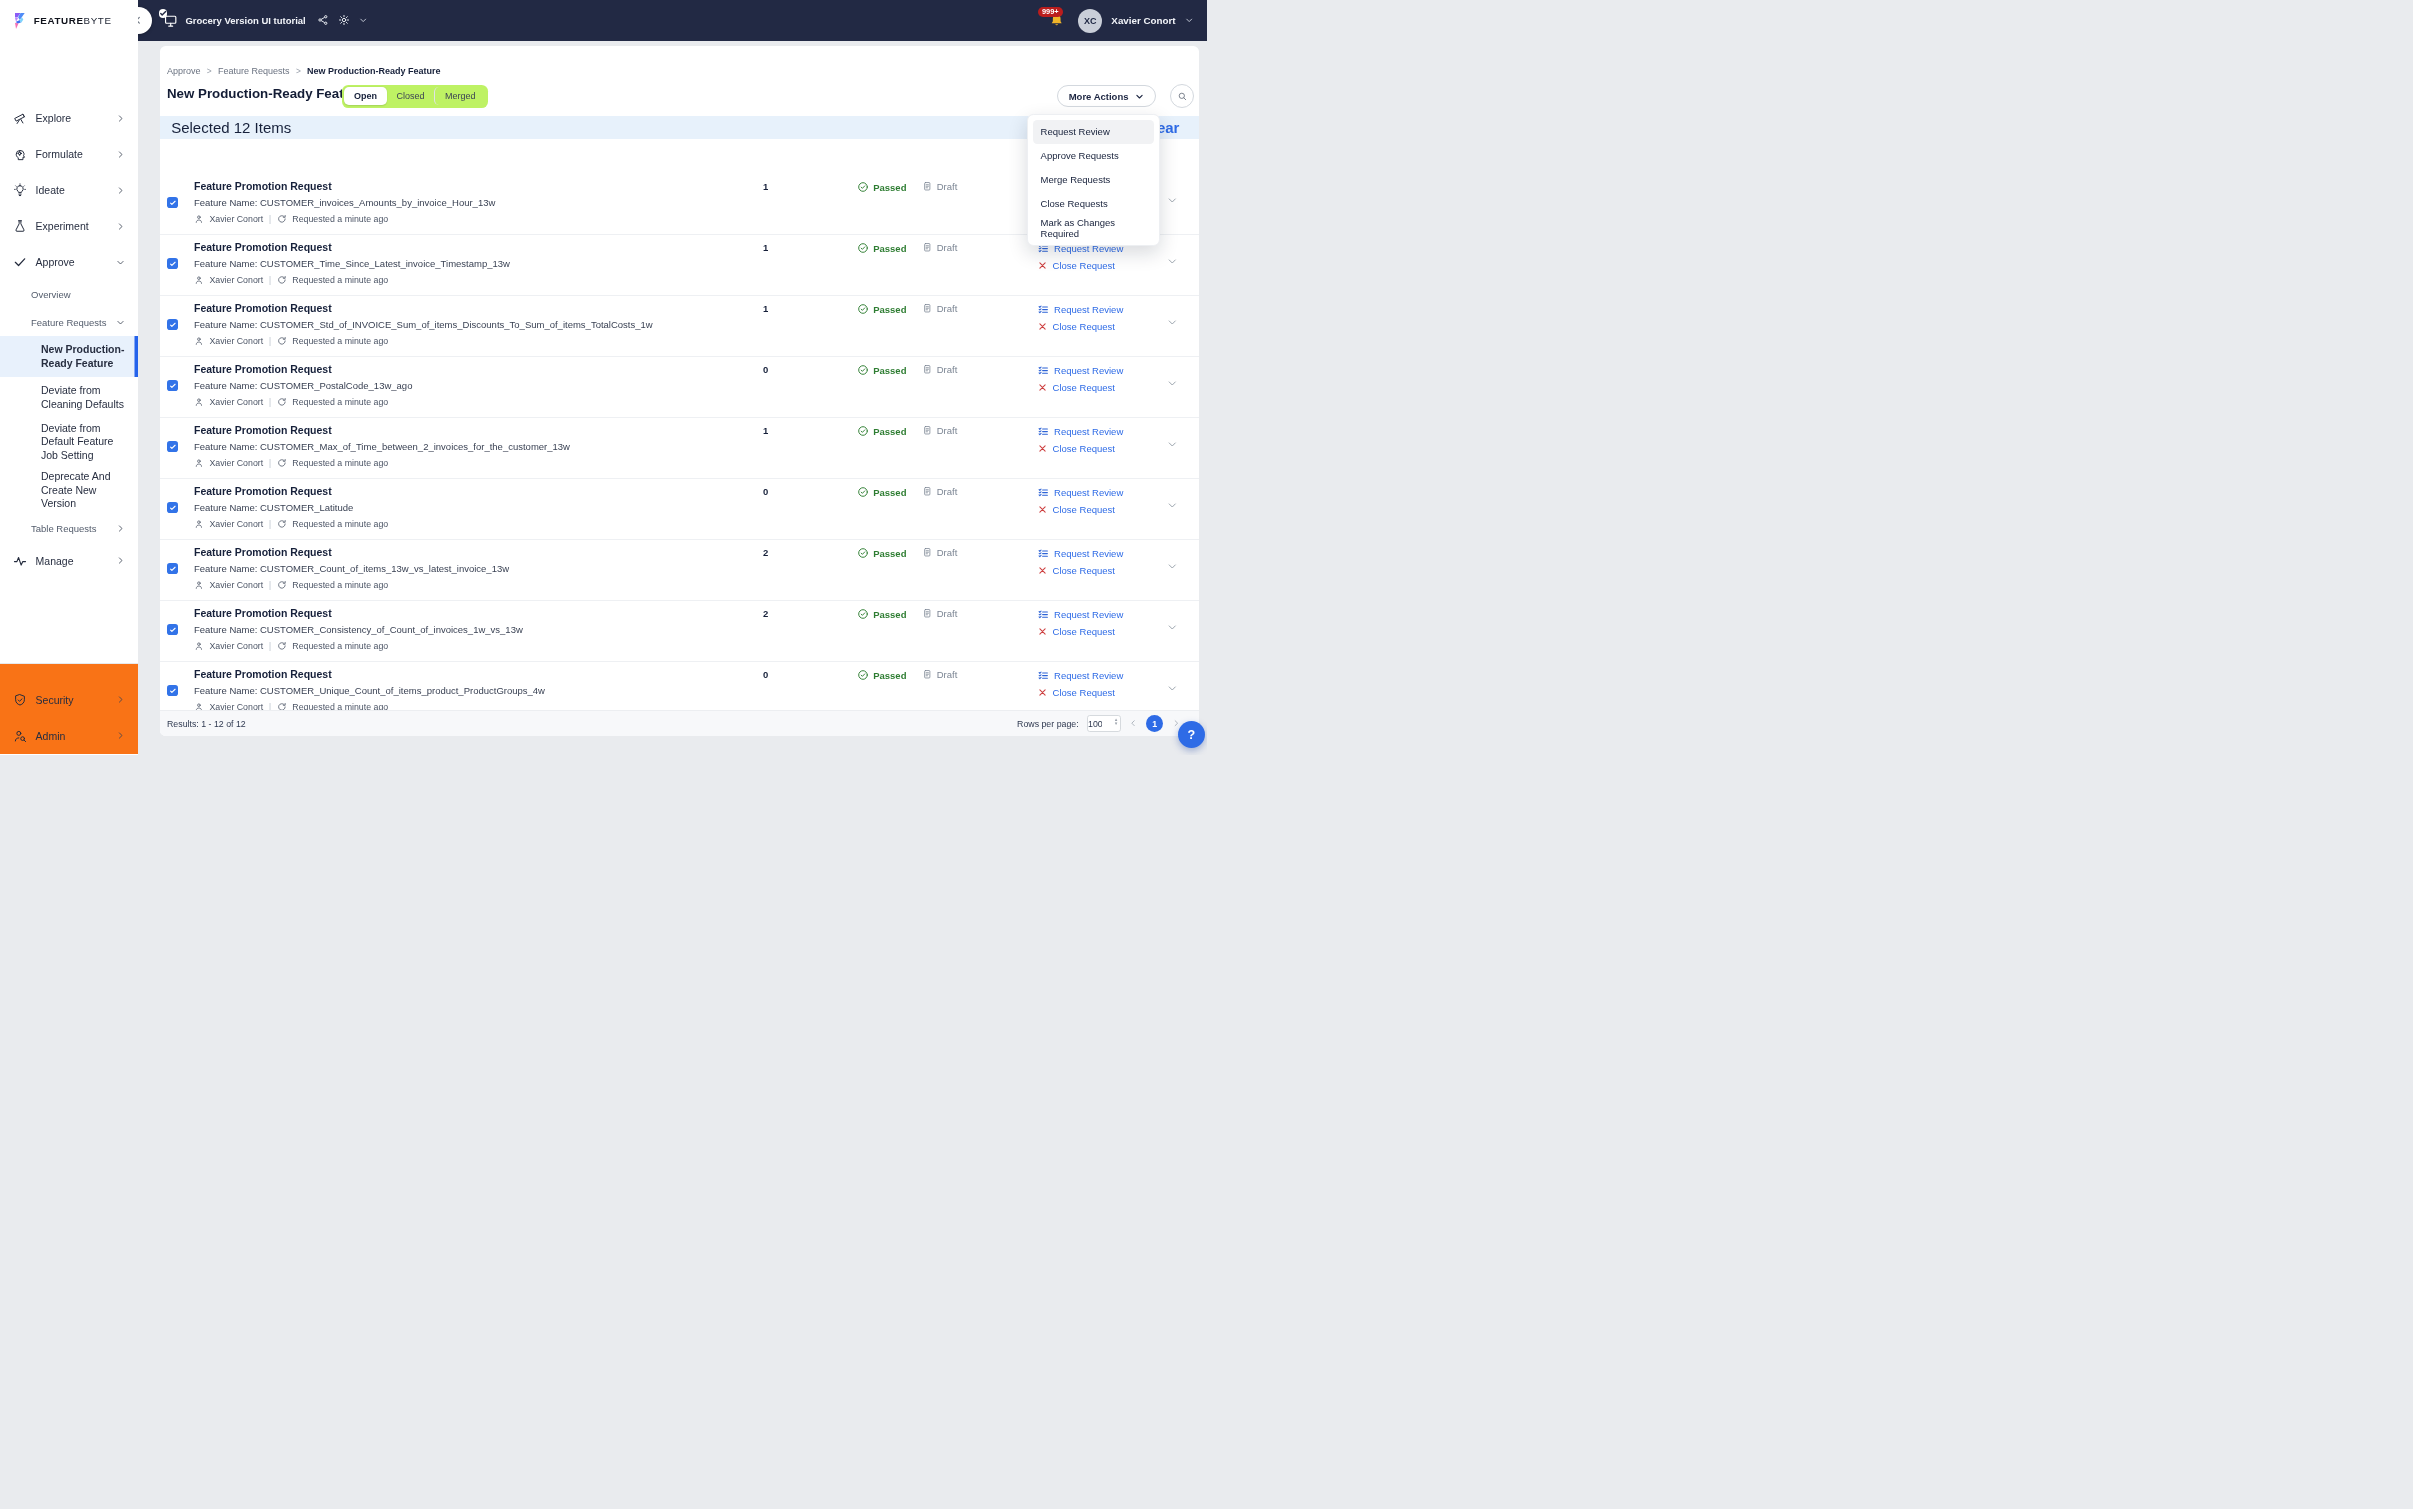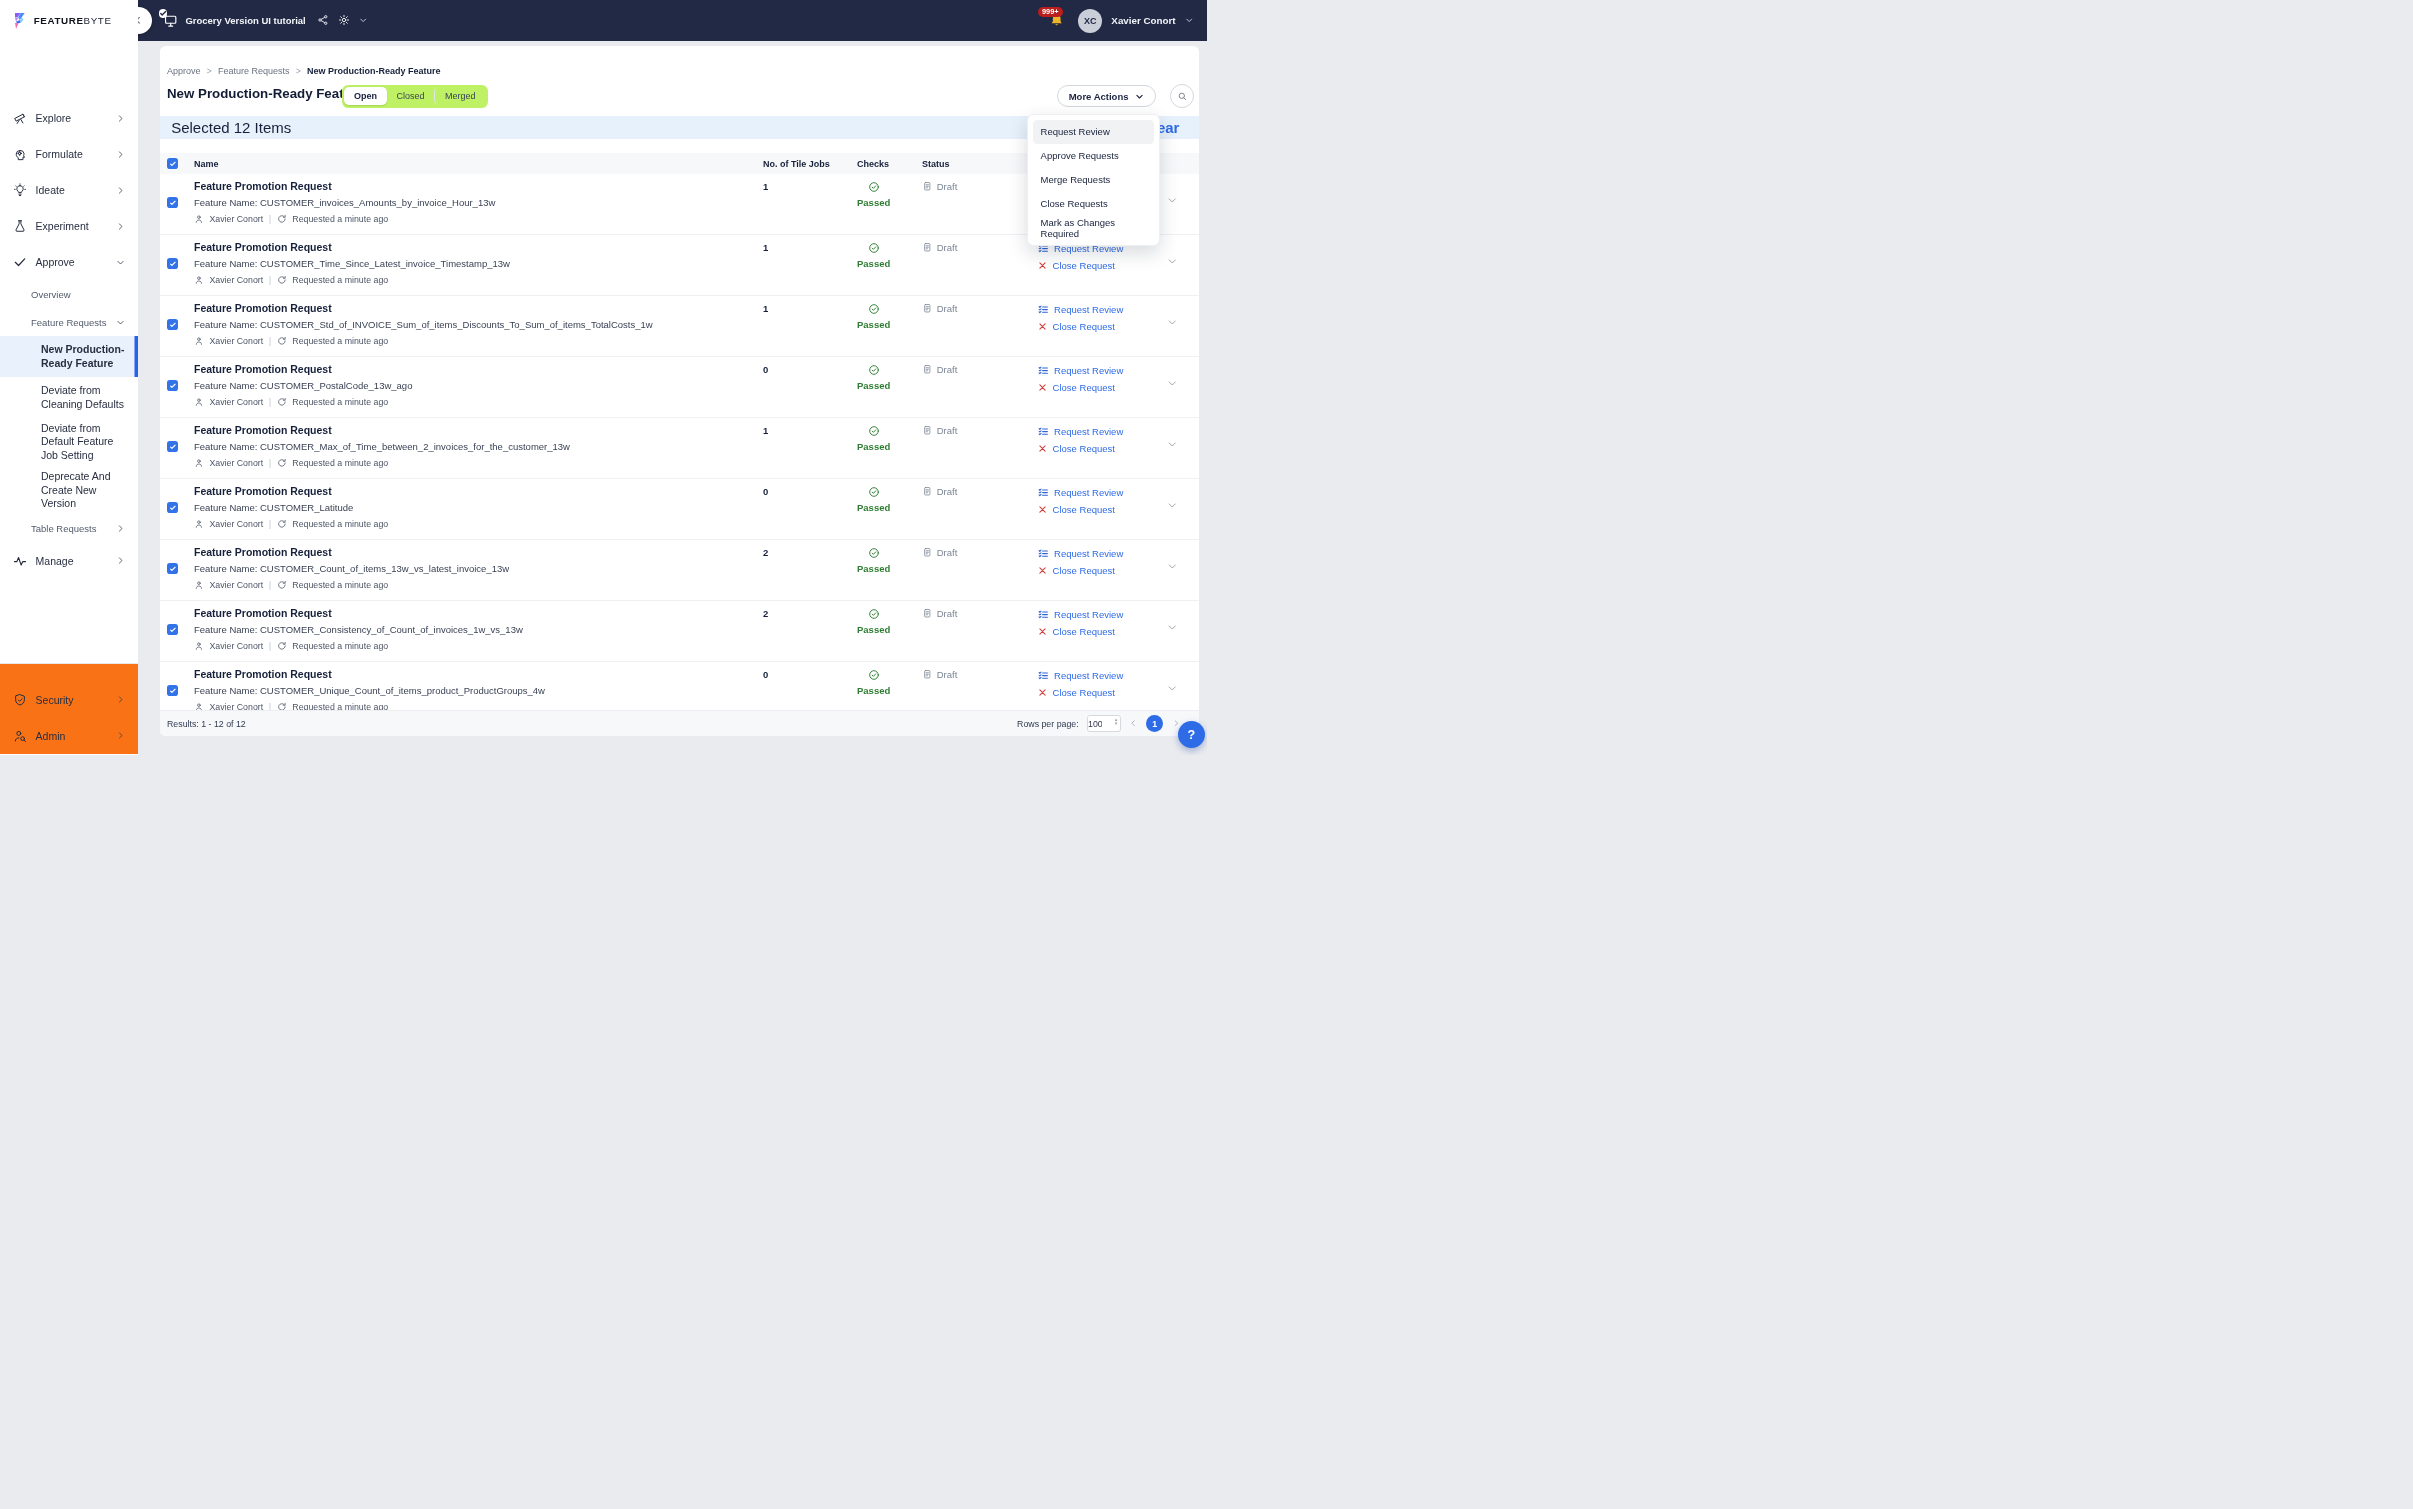--- a/index.html
+++ b/index.html
@@ -68,21 +68,21 @@
   .thead .cbx { position:absolute; left:7px; top:4.9px; }
 
   .tbody { position:absolute; left:0; right:0; top:128px; bottom:26px; overflow:hidden; }
   .row { position:relative; height:61px; border-bottom:0.7px solid #eef0f3; }
   .row-check { position:absolute; left:7px; top:23px; }
   .row-title { position:absolute; left:34px; top:6.3px; font-size:10.5px; font-weight:700; color:#16203a; }
   .row-name { position:absolute; left:34px; top:23px; font-size:9.5px; color:#3a4254; }
   .row-meta { position:absolute; left:34px; top:39px; display:flex; align-items:center; gap:5.6px; font-size:8.8px; color:#4c5566; }
   .meta-div { color:#c6ccd4; font-size:9.8px; }
   .row-jobs { position:absolute; left:603px; top:7px; font-size:9.5px; font-weight:600; color:#16203a; }
-  .row-passed { position:absolute; left:697px; top:7px; display:flex; align-items:center; gap:4.2px; font-size:9.5px; font-weight:600; color:#2e7d32;flex-direction:column; }
+  .row-passed { position:absolute; left:697px; top:7px; display:flex; align-items:center; gap:4.2px; font-size:9.5px; font-weight:600; color:#2e7d32; }
   .row-status { position:absolute; left:762px; top:7px; display:flex; align-items:center; gap:4.2px; font-size:9.5px; color:#7b8593; }
   .row-actions { position:absolute; left:878px; top:7.7px; display:flex; flex-direction:column; gap:6.3px; }
   .action { display:flex; align-items:center; gap:5.6px; font-size:9.5px; color:#2e6be6; cursor:pointer; }
   .action .icon { color:#2d63d6; }
   .row-chevron { position:absolute; left:1007px; top:21px; width:10.5px; height:10.5px; color:#98a1ab; cursor:pointer; }
 
   .pagination { position:absolute; left:0; right:0; bottom:0; height:26px; background:#f7f8fa; border-top:0.7px solid #eceef1; border-radius:0 0 5.6px 5.6px; display:flex; align-items:center; padding:0 19px 0 7px; font-size:8.8px; color:#2f3950; }
   .pg-right { margin-left:auto; display:flex; align-items:center; gap:8.4px; }
   .rpp-box { position:relative; width:34px; height:17.5px; }
   .rpp-input { width:100%; height:100%; border:0.7px solid #d6dade; border-radius:2.8px; background:#fff; font-size:8.8px; color:#2f3950; text-align:center; padding-right:18px; font-family:inherit; }
@@ -355,31 +355,20 @@
           <path d="M15.6 15.6L20 20" stroke-linecap="round"></path>
         </svg>
     </span>
   </span>
 
   <div class="selected-bar">
     <span>Selected 12 Items</span>
     <span class="clear-link">Clear</span>
   </div>
 
-  <div class="thead">
-    <span class="cbx">
-      <svg viewBox="0 0 24 24" width="7.7" height="7.7" fill="none" stroke="#fff" stroke-width="3.4" stroke-linecap="round" stroke-linejoin="round">
-          <path d="M5 13l4 4 10-10"></path>
-        </svg>
-    </span>
-    <span class="th th-name">Name</span>
-    <span class="th th-jobs">No. of Tile Jobs</span>
-    <span class="th th-checks">Checks</span>
-    <span class="th th-status">Status</span>
-  </div>
 
   <div class="tbody">
       <div class="row">
     <span class="row-check cbx">
           <svg viewBox="0 0 24 24" width="7.7" height="7.7" fill="none" stroke="#fff" stroke-width="3.4" stroke-linecap="round" stroke-linejoin="round">
             <path d="M5 13l4 4 10-10"></path>
           </svg>
         </span>
     <div class="row-title">Feature Promotion Request</div>
     <div class="row-name">Feature Name: CUSTOMER_invoices_Amounts_by_invoice_Hour_13w</div>

